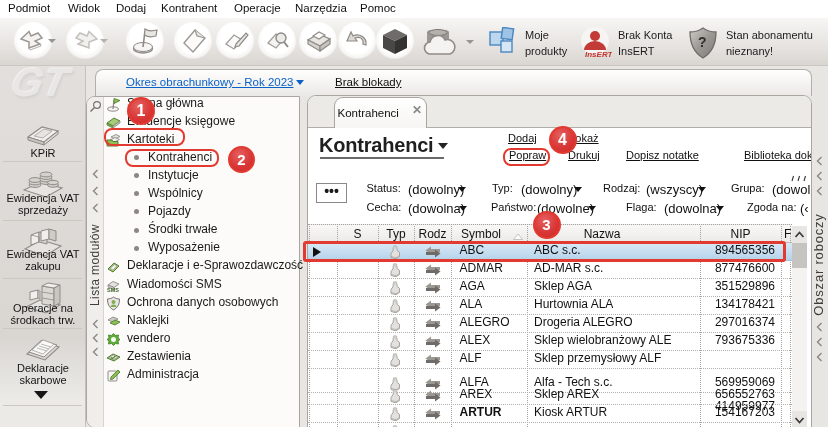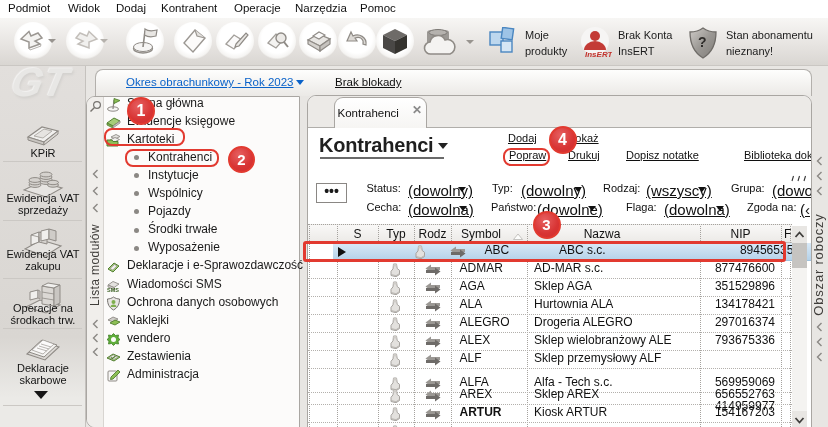--- a/index.html
+++ b/index.html
@@ -30,21 +30,21 @@
 .bullet { position:absolute; left:47px; width:5px; height:5px; border-radius:50%; background:#8b8884; }
 .sub { left:61px; }
 #mainpanel { left:307px; top:95px; width:505px; height:333px; background:#ffffff; border:1px solid #a9a6a2; border-radius:9px 9px 0 0; overflow:hidden; }
 #tabstrip { position:absolute; left:0; top:0; width:503px; height:32px; background:#eceae7; border-bottom:1px solid #b0aeaa; border-radius:8px 8px 0 0; }
 #tab1 { position:absolute; left:26px; top:1px; width:93px; height:31px; background:linear-gradient(#ffffff,#f6f5f3); border:1px solid #a9a6a2; border-bottom:none; border-radius:9px 9px 0 0; }
 #tabtext { position:absolute; left:2.5px; top:8.5px; font-size:11.5px; color:#111; }
 #tabx { position:absolute; left:77px; top:5px; font-size:12px; font-weight:bold; color:#8a8a8a; }
 #heading { position:absolute; left:11px; top:38px; font-size:20px; font-weight:bold; color:#1f1f1f; letter-spacing:-0.2px; }
 #headline { position:absolute; left:12px; top:61px; width:124px; height:2px; background:#6a6a6a; }
 .flabel { position:absolute; font-size:11px; color:#101010; white-space:nowrap; }
-.fval { position:absolute; font-size:15px; color:#101010; text-decoration:underline; white-space:nowrap; }
+.fval { position:absolute; font-size:13px; color:#101010; white-space:nowrap; }
 .dn { position:absolute; width:0; height:0; border-left:4.5px solid transparent; border-right:4.5px solid transparent; border-top:5px solid #111; }
 #dots { position:absolute; left:8px; top:87px; width:31px; height:20px; border:1px solid #8a8784; background:#fff; text-align:center; font-weight:bold; font-size:14px; line-height:15px; letter-spacing:0px; color:#1a1a1a; }
 #tablearea { position:absolute; left:0px; top:129.5px; width:484px; height:203px; font-size:12px; }
 #thead { position:absolute; left:0; top:0; width:484px; height:17px; background:linear-gradient(#f9f8f7,#eceae7); border-top:1px dotted #a5a29e; border-bottom:1px solid #c2bfbb; }
 .hcell { position:absolute; top:1.5px; font-size:12px; color:#111; text-align:center; }
 .vline { position:absolute; top:0; width:1px; height:203px; border-left:1px dotted #a5a29e; }
 .row { position:absolute; left:0; width:484px; height:18.1px; border-bottom:1px dotted #b3b0ac; }
 .rcell { position:absolute; top:0.5px; font-size:12px; color:#111; white-space:nowrap; }
 #vsb { position:absolute; left:484px; top:129.5px; width:15px; height:203px; background:#f4f3f1; }
 .sbbtn { position:absolute; left:0; width:15px; height:18px; background:#e8e6e3; }
@@ -389,21 +389,21 @@
     </div>
     <div class="vline" style="left:0.5px"></div>
         <div class="vline" style="left:29px"></div>
         <div class="vline" style="left:69.6px"></div>
         <div class="vline" style="left:105.5px"></div>
         <div class="vline" style="left:143px"></div>
         <div class="vline" style="left:218.5px"></div>
         <div class="vline" style="left:392px"></div>
         <div class="vline" style="left:473px"></div>
         <div class="vline" style="left:481.5px"></div>
-    <div class="row" style="top:17.0px;background:linear-gradient(#d9e9f7,#b5d2e9); border-bottom:1px solid #9fc2de;margin-left:25px;">
+    <div class="row" style="top:17.0px;background:linear-gradient(#d9e9f7,#b5d2e9); border-bottom:1px solid #9fc2de;">
           <div style="position:absolute;left:5px;top:4px;width:0;height:0;border-top:5px solid transparent;border-bottom:5px solid transparent;border-left:8px solid #111;"></div>
           <svg style="position:absolute;left:80px;top:2.5px" width="14" height="14" viewBox="0 0 14 14">
             <path d="M5.5 1 h3 l0.7 4.5 l2.3 1.8 l0 4.2 l-3.5 2.2 l-5 -1.2 l0 -4.2 l2 -2.4 Z" fill="#e3e1de" stroke="#a5a29e" stroke-width="1"></path>
             <path d="M3 11.5 l5 1.2 l3.5 -2.2" fill="none" stroke="#b5b2ae" stroke-width="0.9"></path>
             <path d="M5.5 1 h3 l0.4 2.5 l-3.7 0 Z" fill="#cfccc8" stroke="none"></path>
           </svg>
           <svg style="position:absolute;left:117px;top:3.5px" width="16" height="12" viewBox="0 0 16 12">
             <path d="M6 0.5 L6 3 L15 3 L15 6 L6 6 L6 8.5 L0.5 4.5 Z" fill="#9b9894"></path>
             <path d="M10 3.5 L10 6 L1 6 L1 9 L10 9 L10 11.5 L15.5 7.5 Z" fill="#6e6b68"></path>
           </svg>

